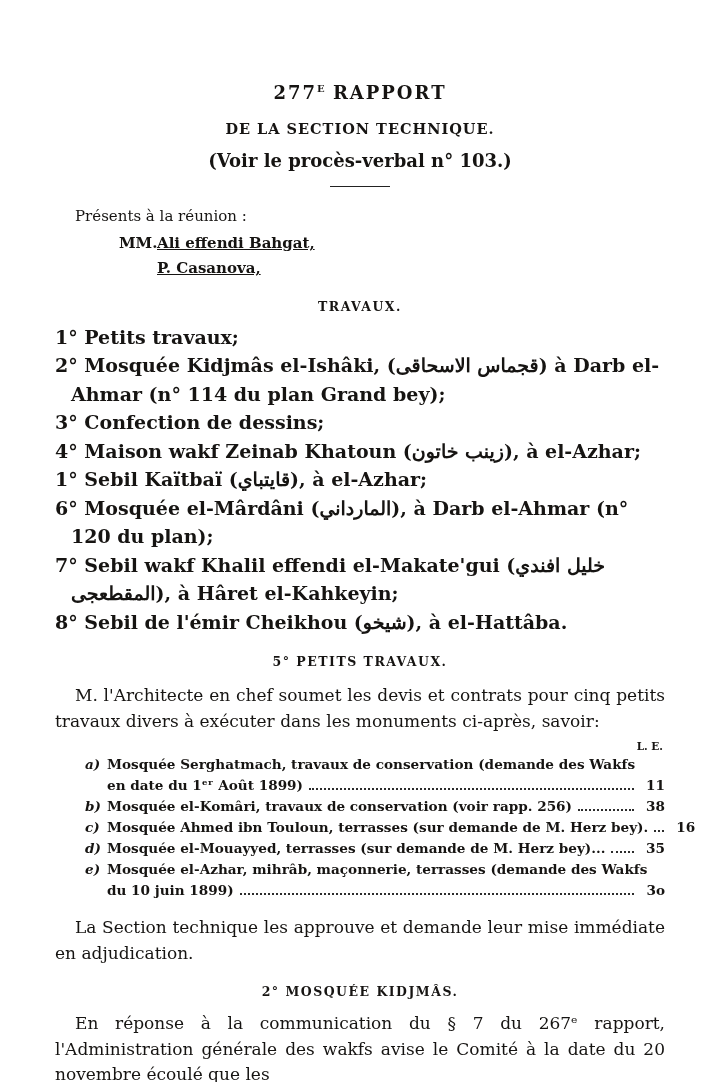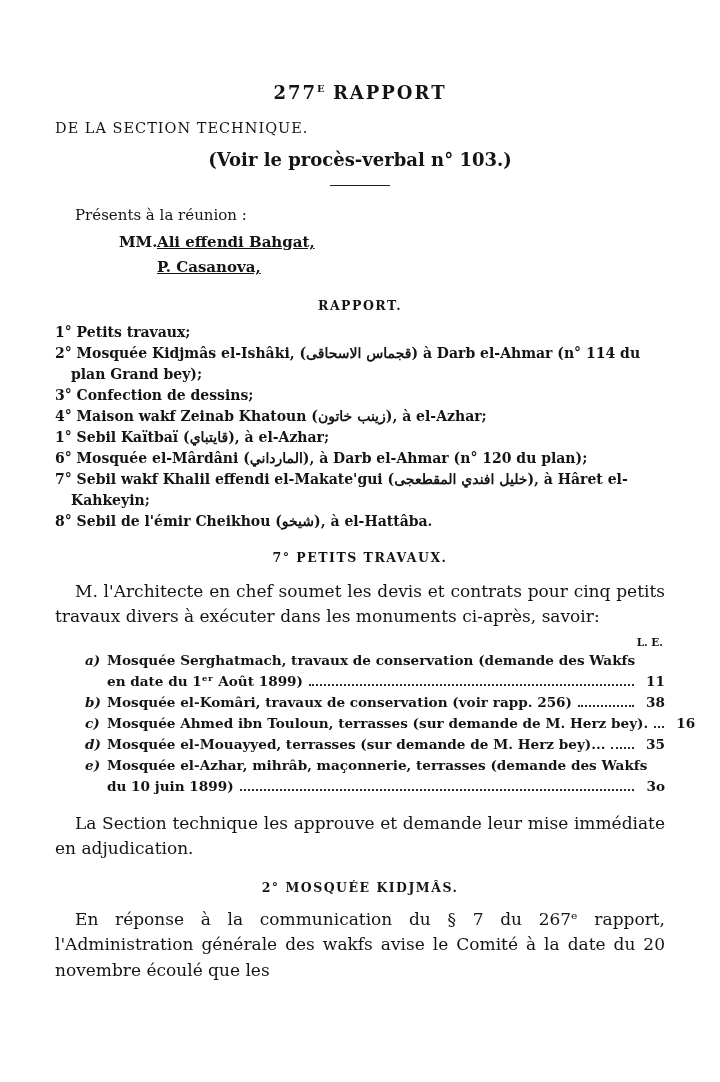--- a/index.html
+++ b/index.html
@@ -20,23 +20,23 @@
   .content { width: 610px; }
 
   .title {
     text-align: center;
     font-size: 18px;
     font-weight: bold;
     letter-spacing: 2px;
   }
   .title sup { font-size: 10px; letter-spacing: 0; }
   .subtitle {
-    text-align: left;
+    text-align: center;
     font-size: 14.5px;
-    font-weight: normal;
+    font-weight: bold;
     letter-spacing: 1px;
     margin-top: 17px;
   }
   .reference {
     text-align: center;
     font-size: 18px;
     font-weight: bold;
     margin-top: 13px;
   }
   .rule {
@@ -64,21 +64,21 @@
   .sec-heading {
     text-align: center;
     font-size: 12.5px;
     font-weight: bold;
     letter-spacing: 1.5px;
     margin-top: 18px;
   }
 
   .sommaire-list {
     margin-top: 9px;
-    font-size: 14px;
+    font-size: 19px;
     font-weight: bold;
     line-height: 1.5;
   }
   .sommaire-item {
     padding-left: 16px;
     text-indent: -16px;
   }
 
   .para {
     font-size: 17px;
@@ -143,34 +143,34 @@
       </div>
       <div class="attendee-row">
         <span class="mm"></span>
         <span class="attendee-name">P. Casanova,</span>
       </div>
       <div class="attendee-row">
         <span class="mm"></span>
       </div>
     </div>
 
-    <div class="sec-heading">RAPPORT.</div>
+    <div class="sec-heading">TRAVAUX.</div>
 
     <div class="sommaire-list">
       <div class="sommaire-item">1° Petits travaux;</div>
       <div class="sommaire-item">2° Mosquée Kidjmâs el-Ishâki, (قجماس الاسحاقى) à Darb el-Ahmar (n° 114 du plan Grand bey);</div>
       <div class="sommaire-item">3° Confection de dessins;</div>
       <div class="sommaire-item">4° Maison wakf Zeinab Khatoun (زينب خاتون), à el-Azhar;</div>
       <div class="sommaire-item">1° Sebil Kaïtbaï (قايتباي), à el-Azhar;</div>
       <div class="sommaire-item">6° Mosquée el-Mârdâni (المارداني), à Darb el-Ahmar (n° 120 du plan);</div>
       <div class="sommaire-item">7° Sebil wakf Khalil effendi el-Makate'gui (خليل افندي المقطعجى), à Hâret el-Kahkeyin;</div>
       <div class="sommaire-item">8° Sebil de l'émir Cheikhou (شيخو), à el-Hattâba.</div>
     </div>
 
-    <div class="sec-heading">7° PETITS TRAVAUX.</div>
+    <div class="sec-heading">5° PETITS TRAVAUX.</div>
 
     <div class="para">M. l'Architecte en chef soumet les devis et contrats pour cinq petits travaux divers à exécuter dans les monuments ci-après, savoir:</div>
 
     <div class="currency">L. E.</div>
 
     <div class="works">
 
       <div class="work">
         <div class="work-row">
           <span class="wlabel">a)</span>

